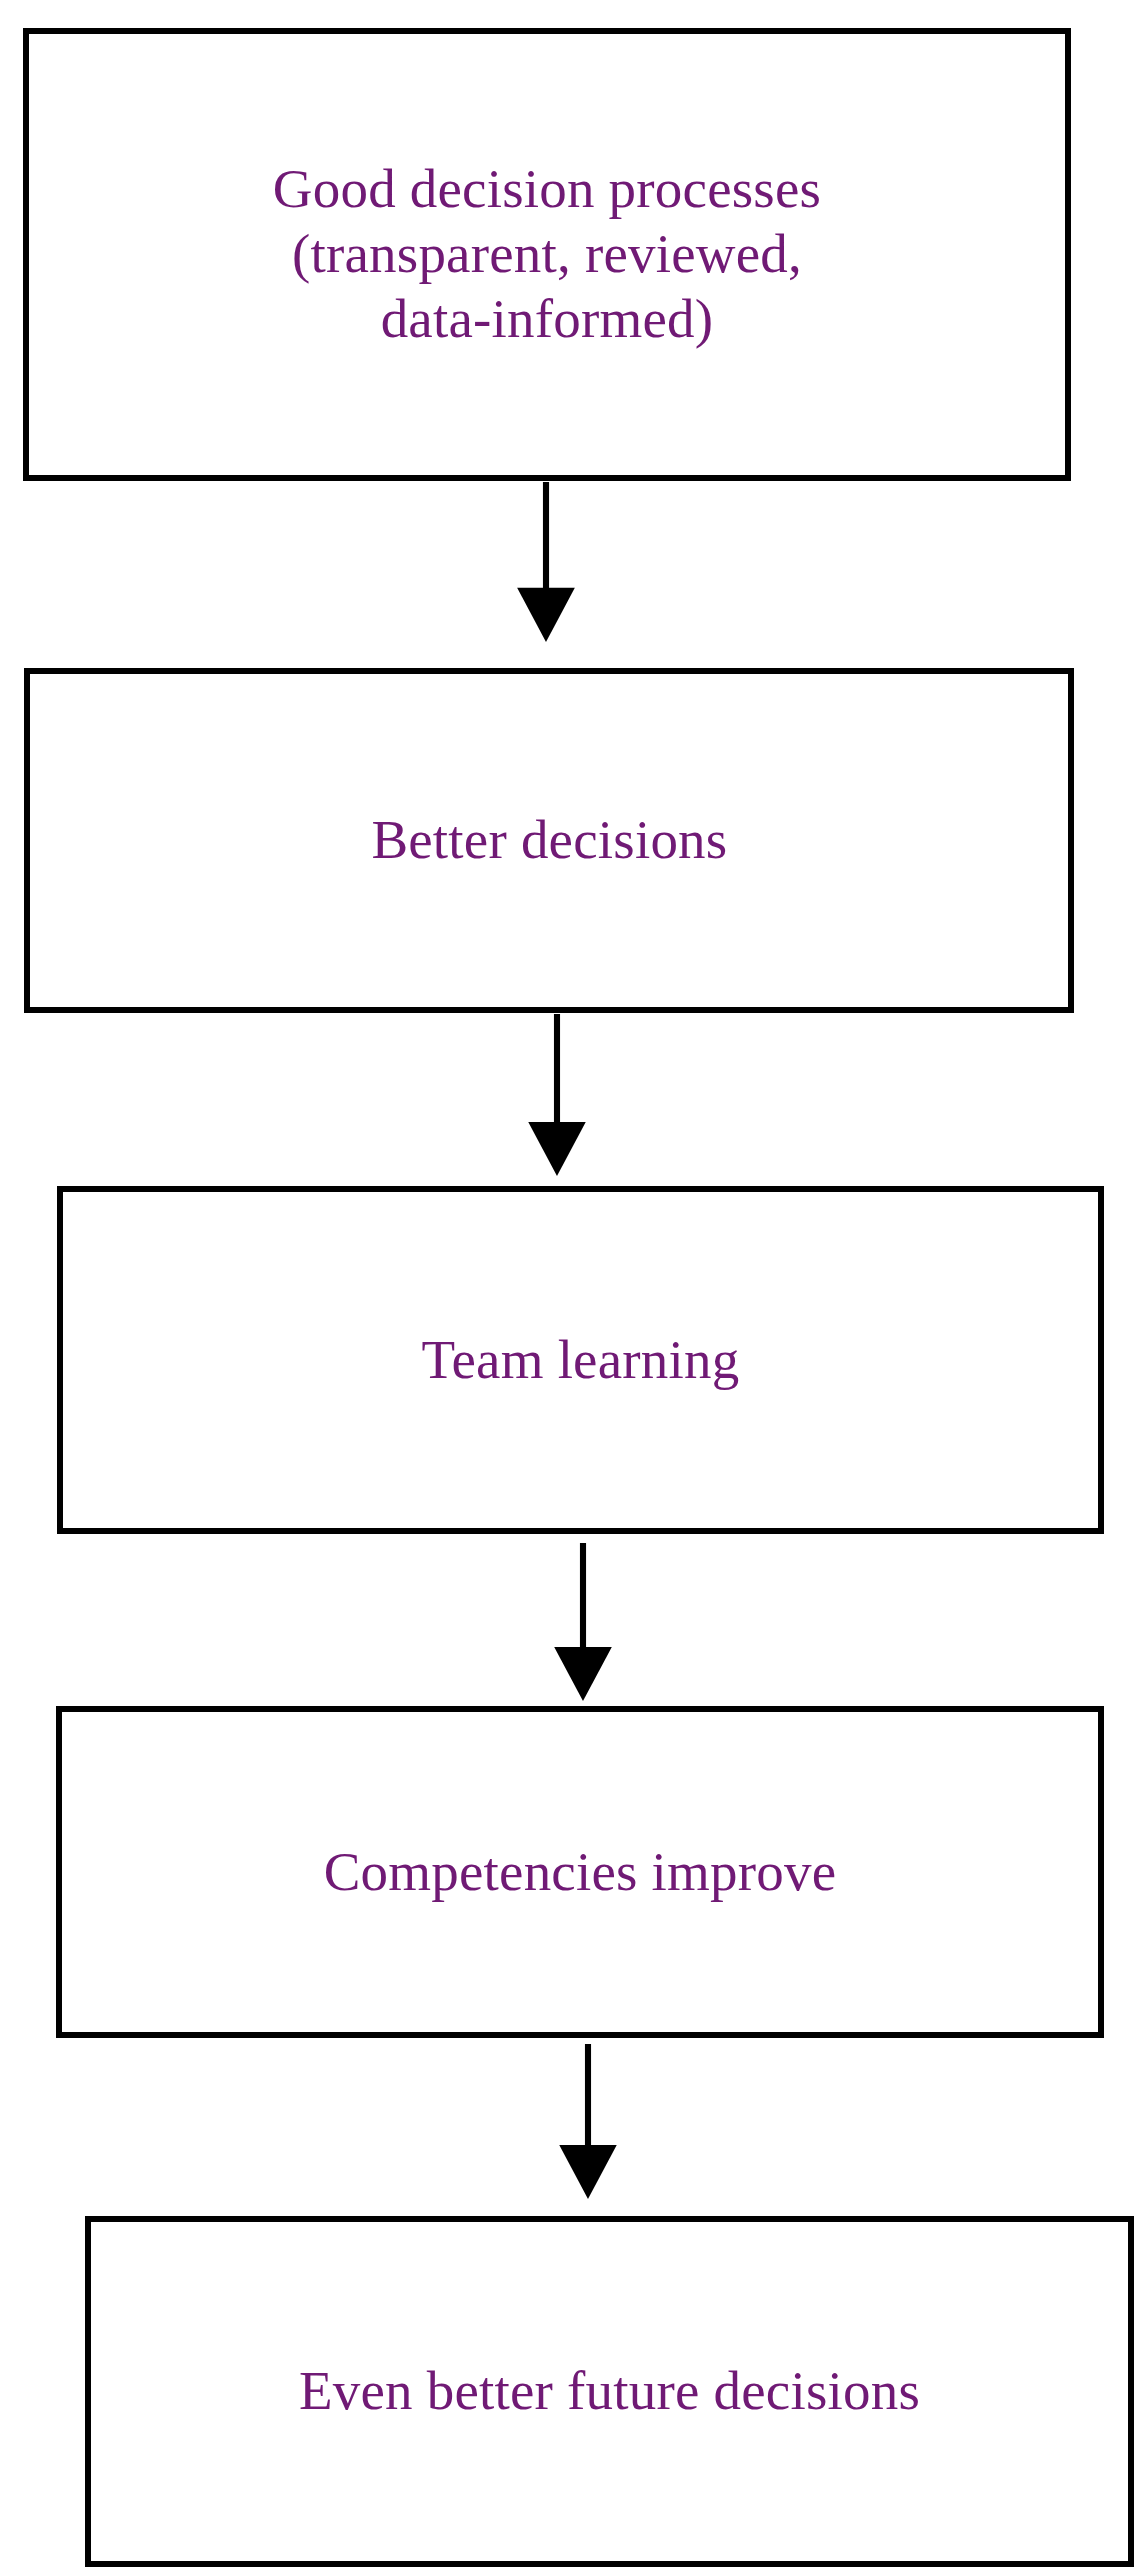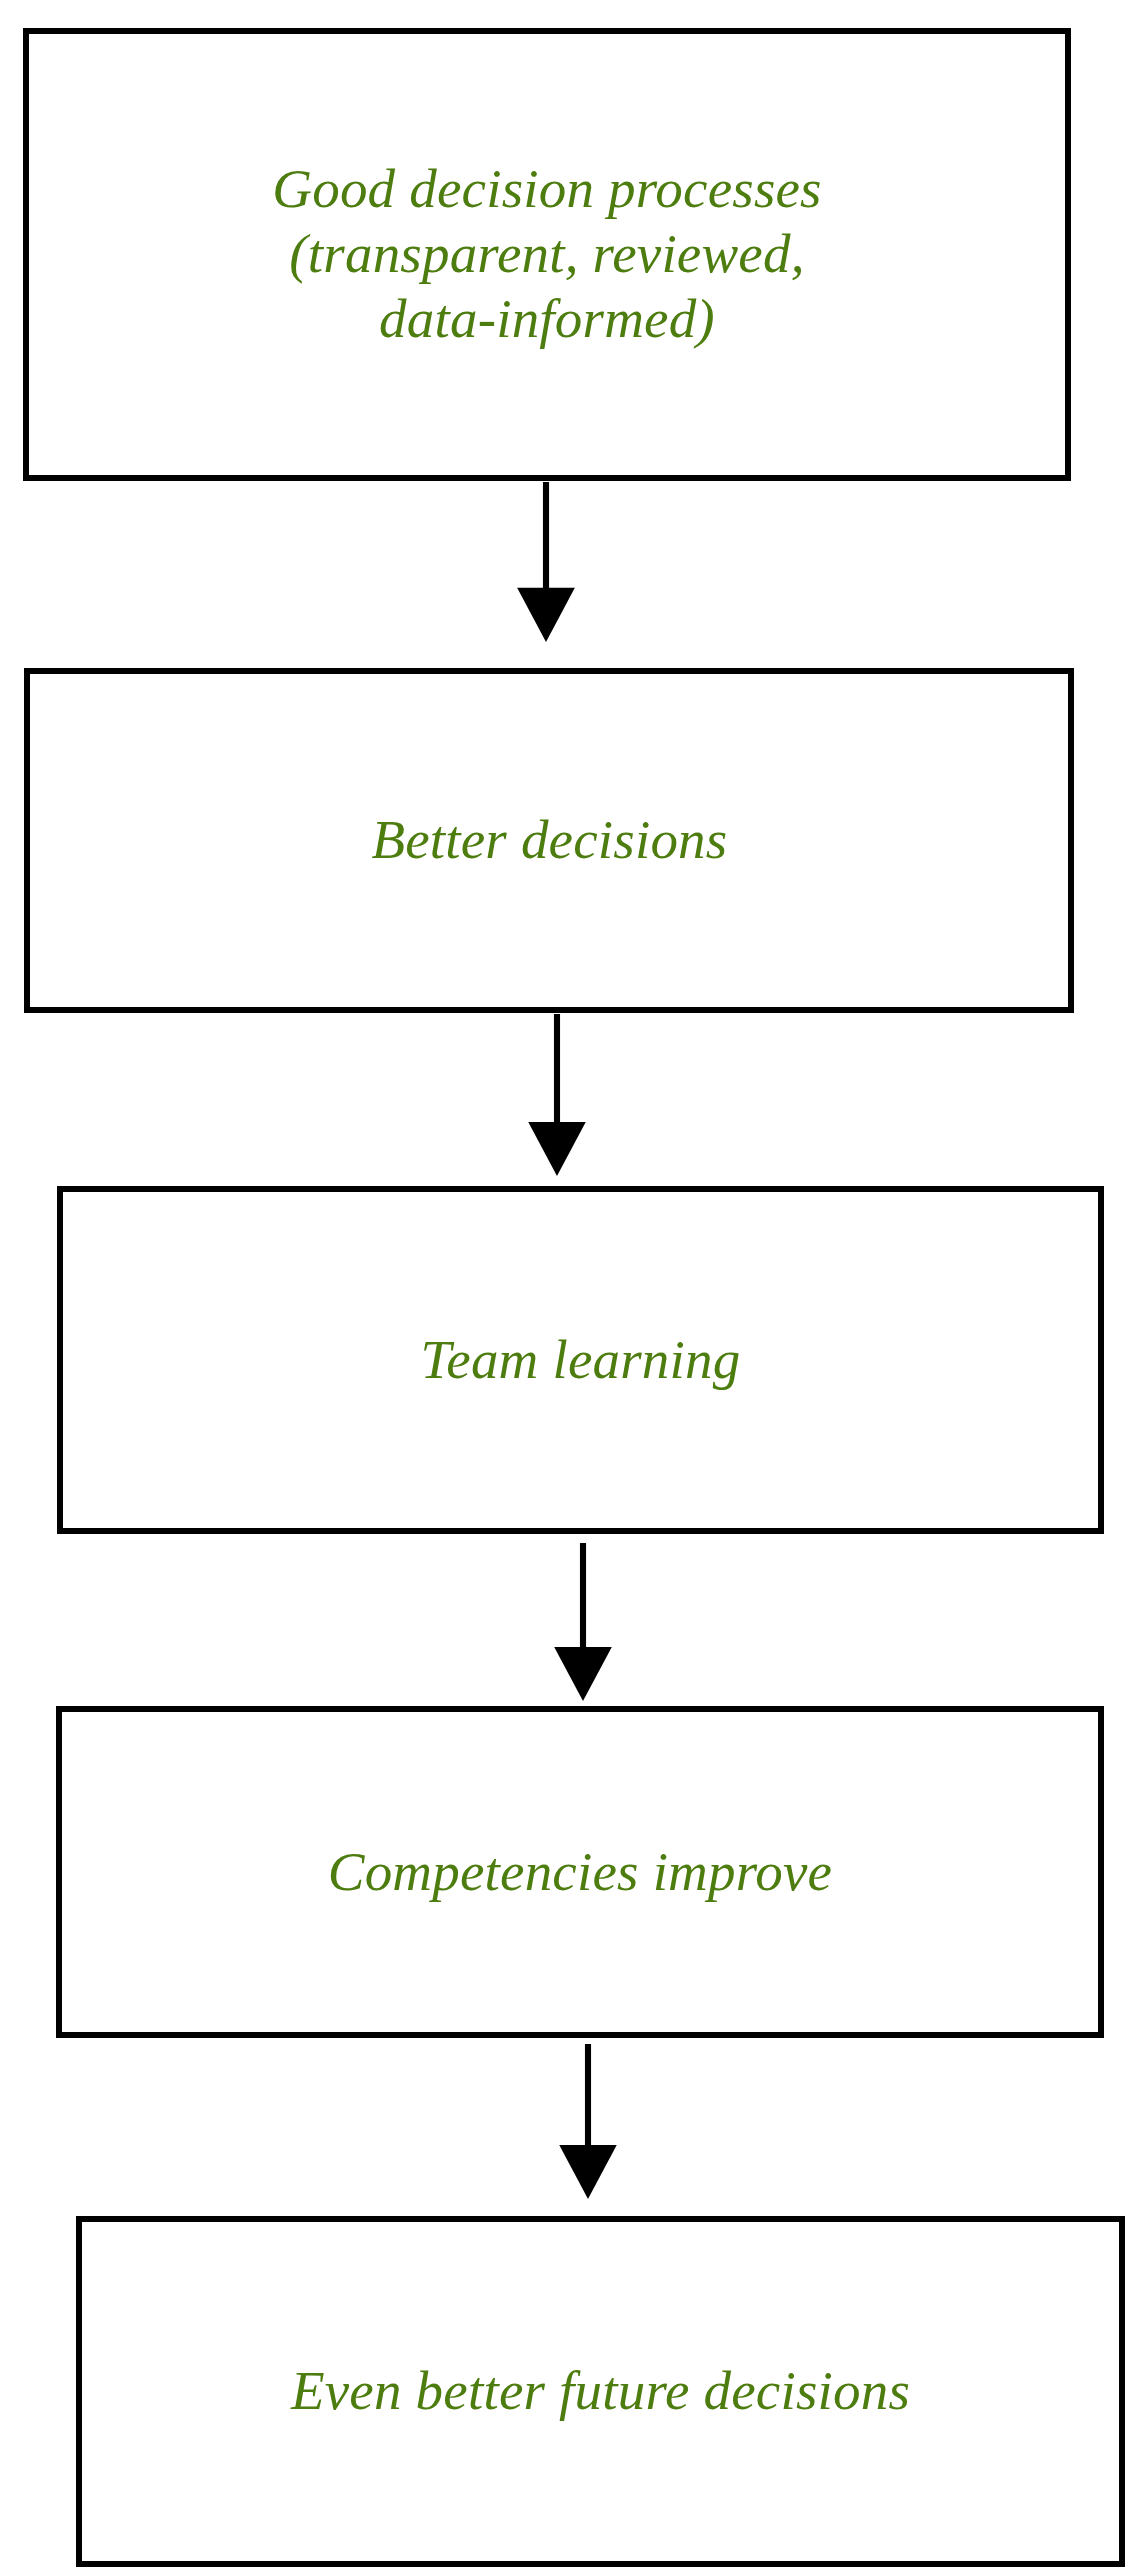--- a/index.html
+++ b/index.html
@@ -27,24 +27,23 @@
     display: flex;
     align-items: center;
     justify-content: center;
     text-align: center;
   }
   .node-label {
     display: block;
     font-size: 55px;
     line-height: 1.18;
     letter-spacing: 0.2px;
-    color: #4d7c0f;
+    color: #701a75;
     white-space: pre-line;
     padding: 0 15.7px;
-    font-style: italic;
   }
   .connector {
     position: absolute;
     overflow: visible;
   }
   .connector svg {
     display: block;
     overflow: visible;
   }
 </style>
@@ -84,17 +83,17 @@
     </div>
     <div class="node" style="left: 57px; top: 1186px; width: 1047px; height: 348px;">
       <span class="node-label">Team learning</span>
     </div>
     <div class="node" style="left: 24.4px; top: 668px; width: 1050px; height: 345px;">
       <span class="node-label">Better decisions</span>
     </div>
     <div class="node" style="left: 56px; top: 1706px; width: 1048px; height: 332px;">
       <span class="node-label">Competencies improve</span>
     </div>
-    <div class="node" style="left: 76px; top: 2216px; width: 1049px; height: 351px;">
+    <div class="node" style="left: 85px; top: 2216px; width: 1049px; height: 351px;">
       <span class="node-label">Even better future decisions</span>
     </div>
   </div>
 
 
 </body></html>

